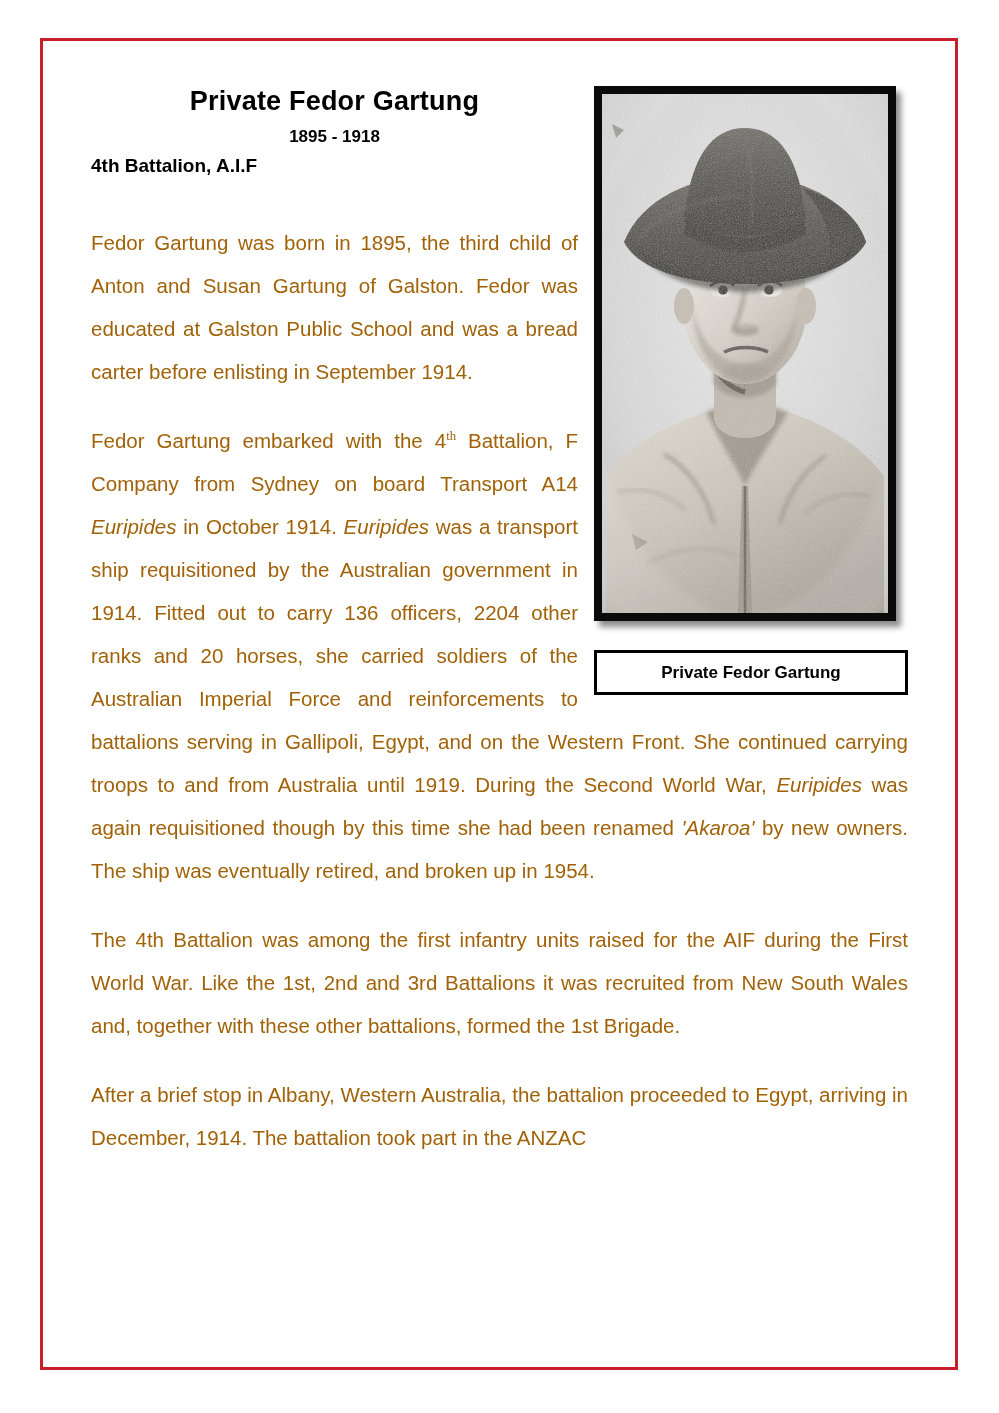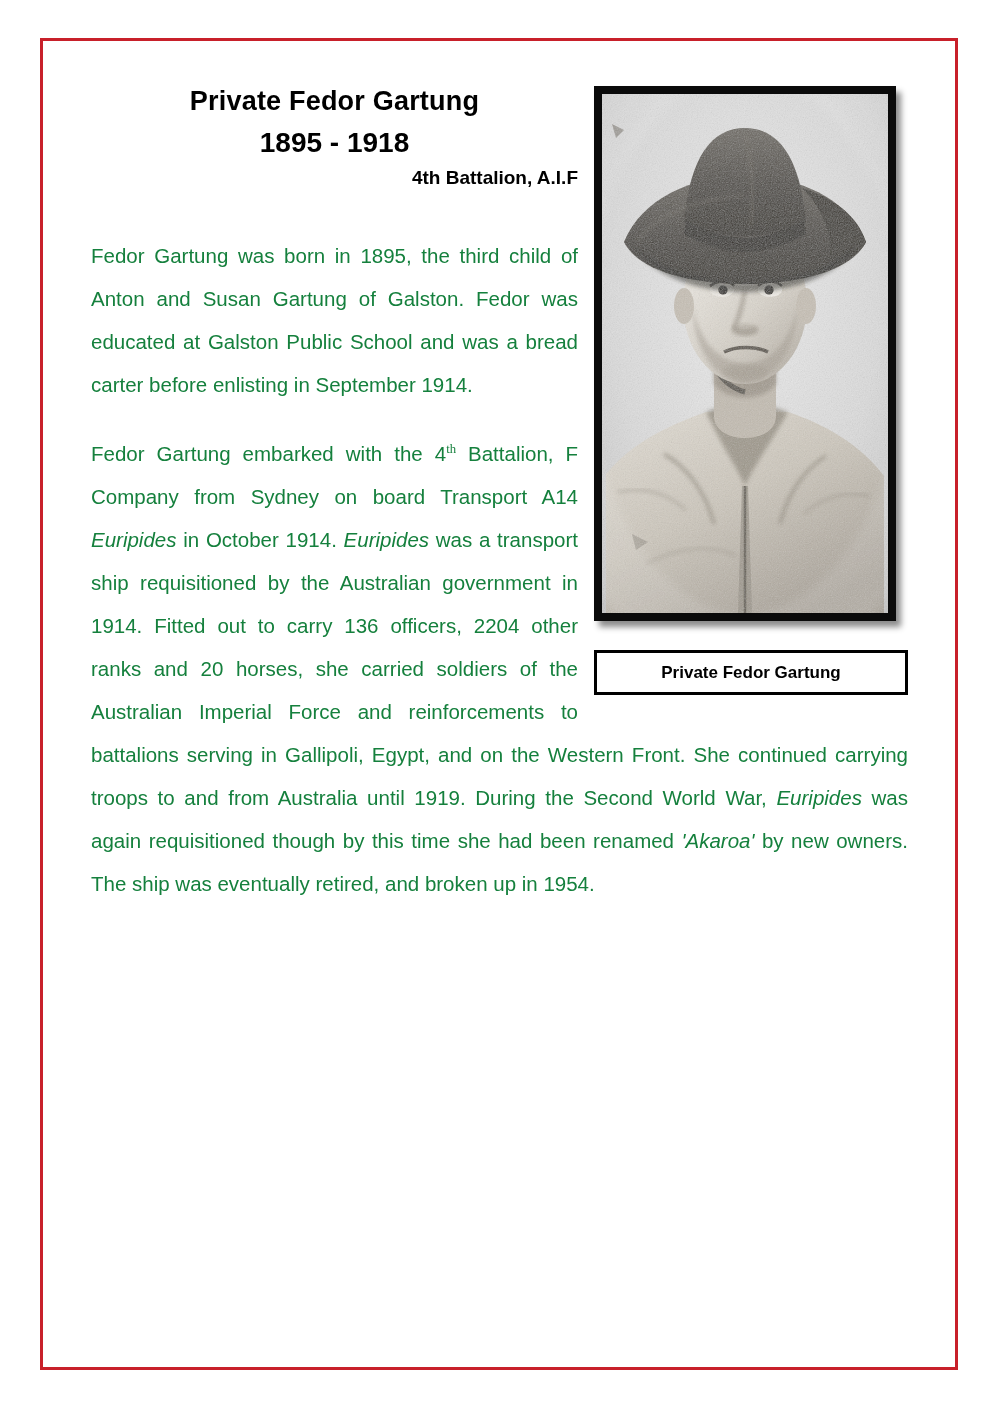--- a/index.html
+++ b/index.html
@@ -43,33 +43,33 @@
   .doc-title {
     font-size: 27px;
     font-weight: bold;
     letter-spacing: 0.2px;
     color: #000;
     margin: 0 0 10px 0;
     text-align: center;
     line-height: 1.15;
   }
   .doc-dates {
-    font-size: 28px;
+    font-size: 17px;
     font-weight: bold;
     color: #000;
     margin: 0 0 8px 0;
     text-align: center;
     line-height: 1.15;
   }
   .doc-unit {
     font-size: 19px;
     font-weight: bold;
     color: #000;
-    margin: 8px;
-    text-align: right;
+    margin: 0;
+    text-align: left;
     line-height: 1.2;
   }
   
   .photo-figure {
     float: right;
     margin: 0 0 8px 16px;
     width: 314px;
     position: relative;
   }
   .photo-frame {
@@ -97,21 +97,21 @@
   .photo-caption span {
     font-size: 17px;
     font-weight: bold;
     color: #000;
     line-height: 1;
   }
   
   .body-text p {
     font-size: 20.5px;
     line-height: 43px;
-    color: #15803d;
+    color: #a16207;
     text-align: justify;
     margin: 0 0 26px 0;
   }
   .body-text p:last-child { margin-bottom: 0; }
   .body-text p.first { margin-top: 44px; }
   .body-text i { }
   .body-text sup {
     font-size: 0.62em;
     vertical-align: super;
     line-height: 0;
@@ -244,18 +244,20 @@
       <div class="doc-dates">1895 - 1918</div>
       <div class="doc-unit">4th Battalion, A.I.F</div>
     </div>
 
     <div class="body-text">
 
       <p class="first">Fedor Gartung was born in 1895, the third child of Anton and Susan Gartung of Galston. Fedor was educated at Galston Public School and was a bread carter before enlisting in September 1914.</p>
 
       <p><span>Fedor Gartung embarked with the 4</span><sup>th</sup><span> Battalion, F Company from Sydney on board Transport A14 </span><i>Euripides</i><span> in October 1914.  </span><i>Euripides</i><span> was a transport ship requisitioned by the Australian government in 1914. Fitted out to carry 136 officers, 2204 other ranks and 20 horses, she carried soldiers of the Australian Imperial Force and reinforcements to battalions serving in Gallipoli, Egypt, and on the Western Front. She continued carrying troops to and from Australia until 1919. During the Second World War, </span><i>Euripides</i><span> was again requisitioned though by this time she had been renamed </span><i>'Akaroa'</i><span> by new owners. The ship was eventually retired, and broken up in 1954.</span></p>
 
-
+      <p>The 4th Battalion was among the first infantry units raised for the AIF during the First World War. Like the 1st, 2nd and 3rd Battalions it was recruited from New South Wales and, together with these other battalions, formed the 1st Brigade.</p>
+
+      <p>After a brief stop in Albany, Western Australia, the battalion proceeded to Egypt, arriving in December, 1914. The battalion took part in the ANZAC</p>
 
     </div>
 
   </div>
 </div>
 
 </body></html>

